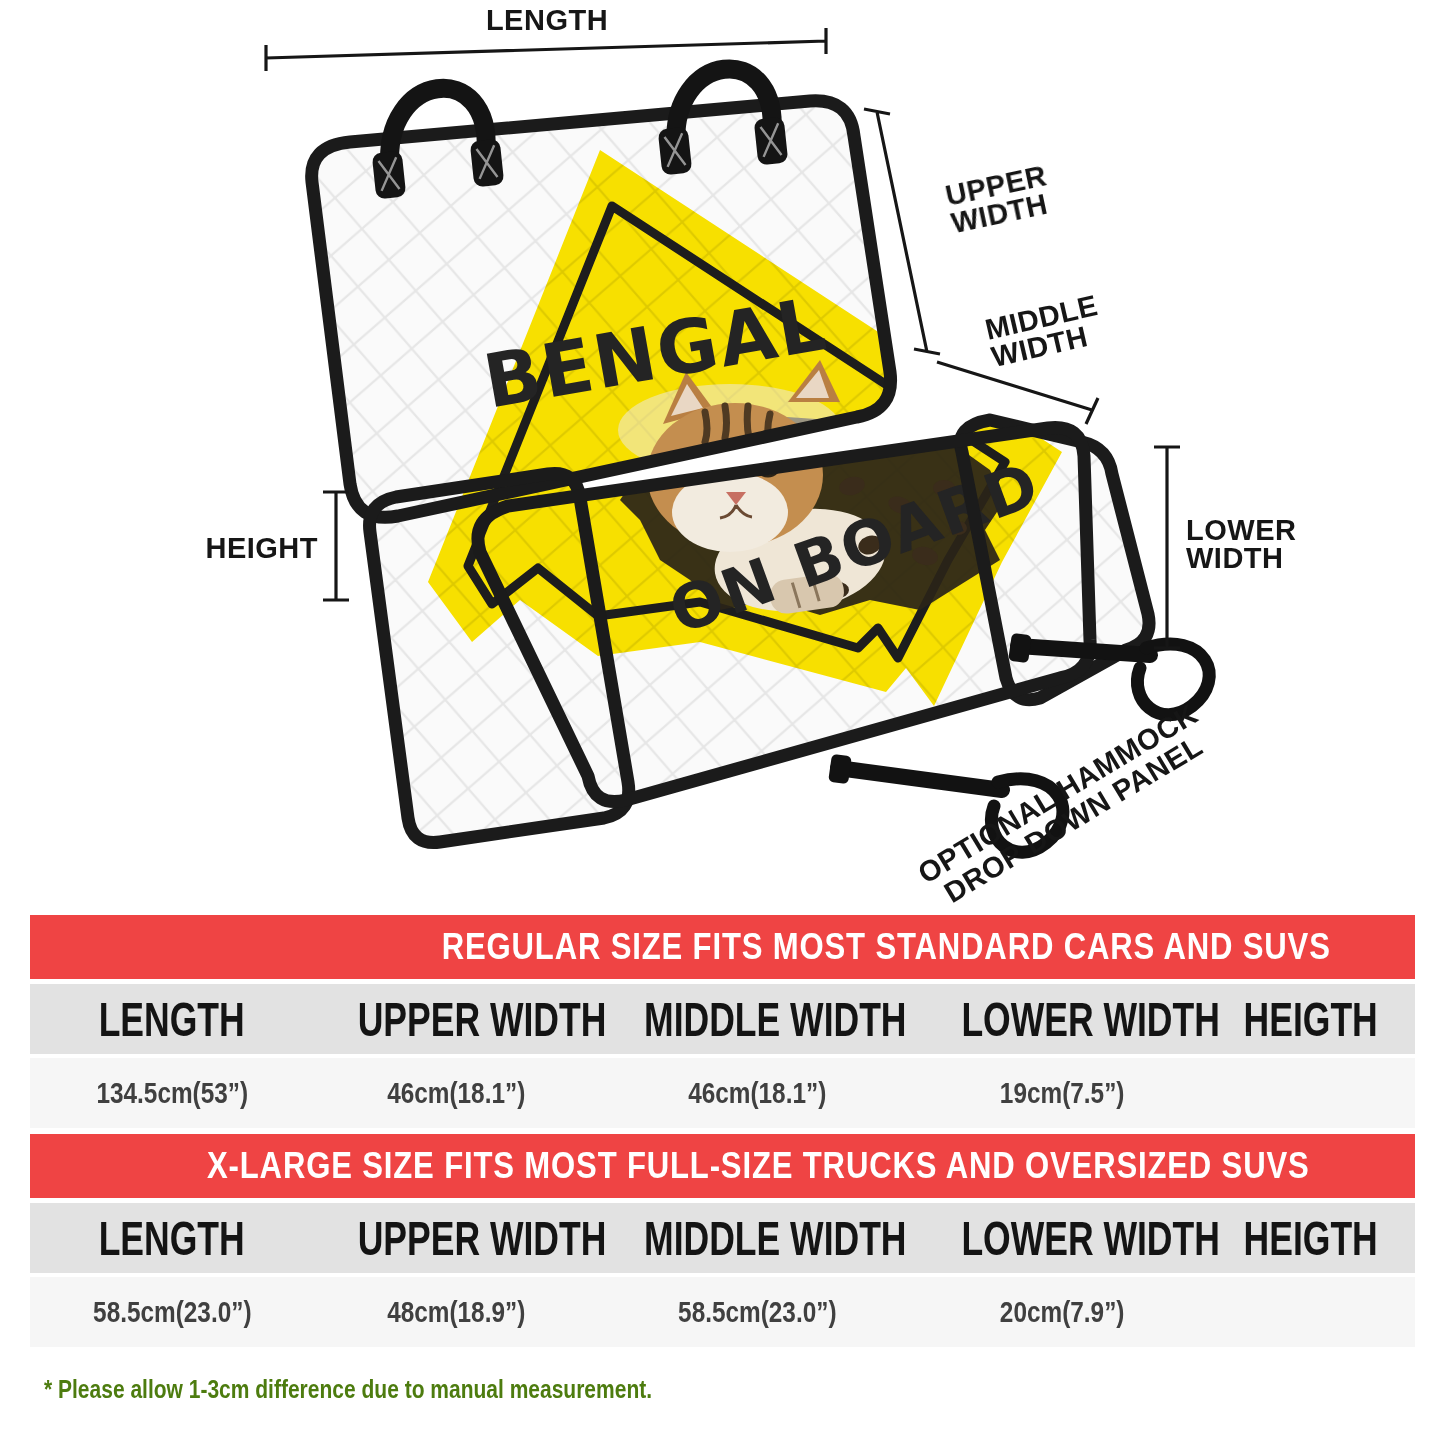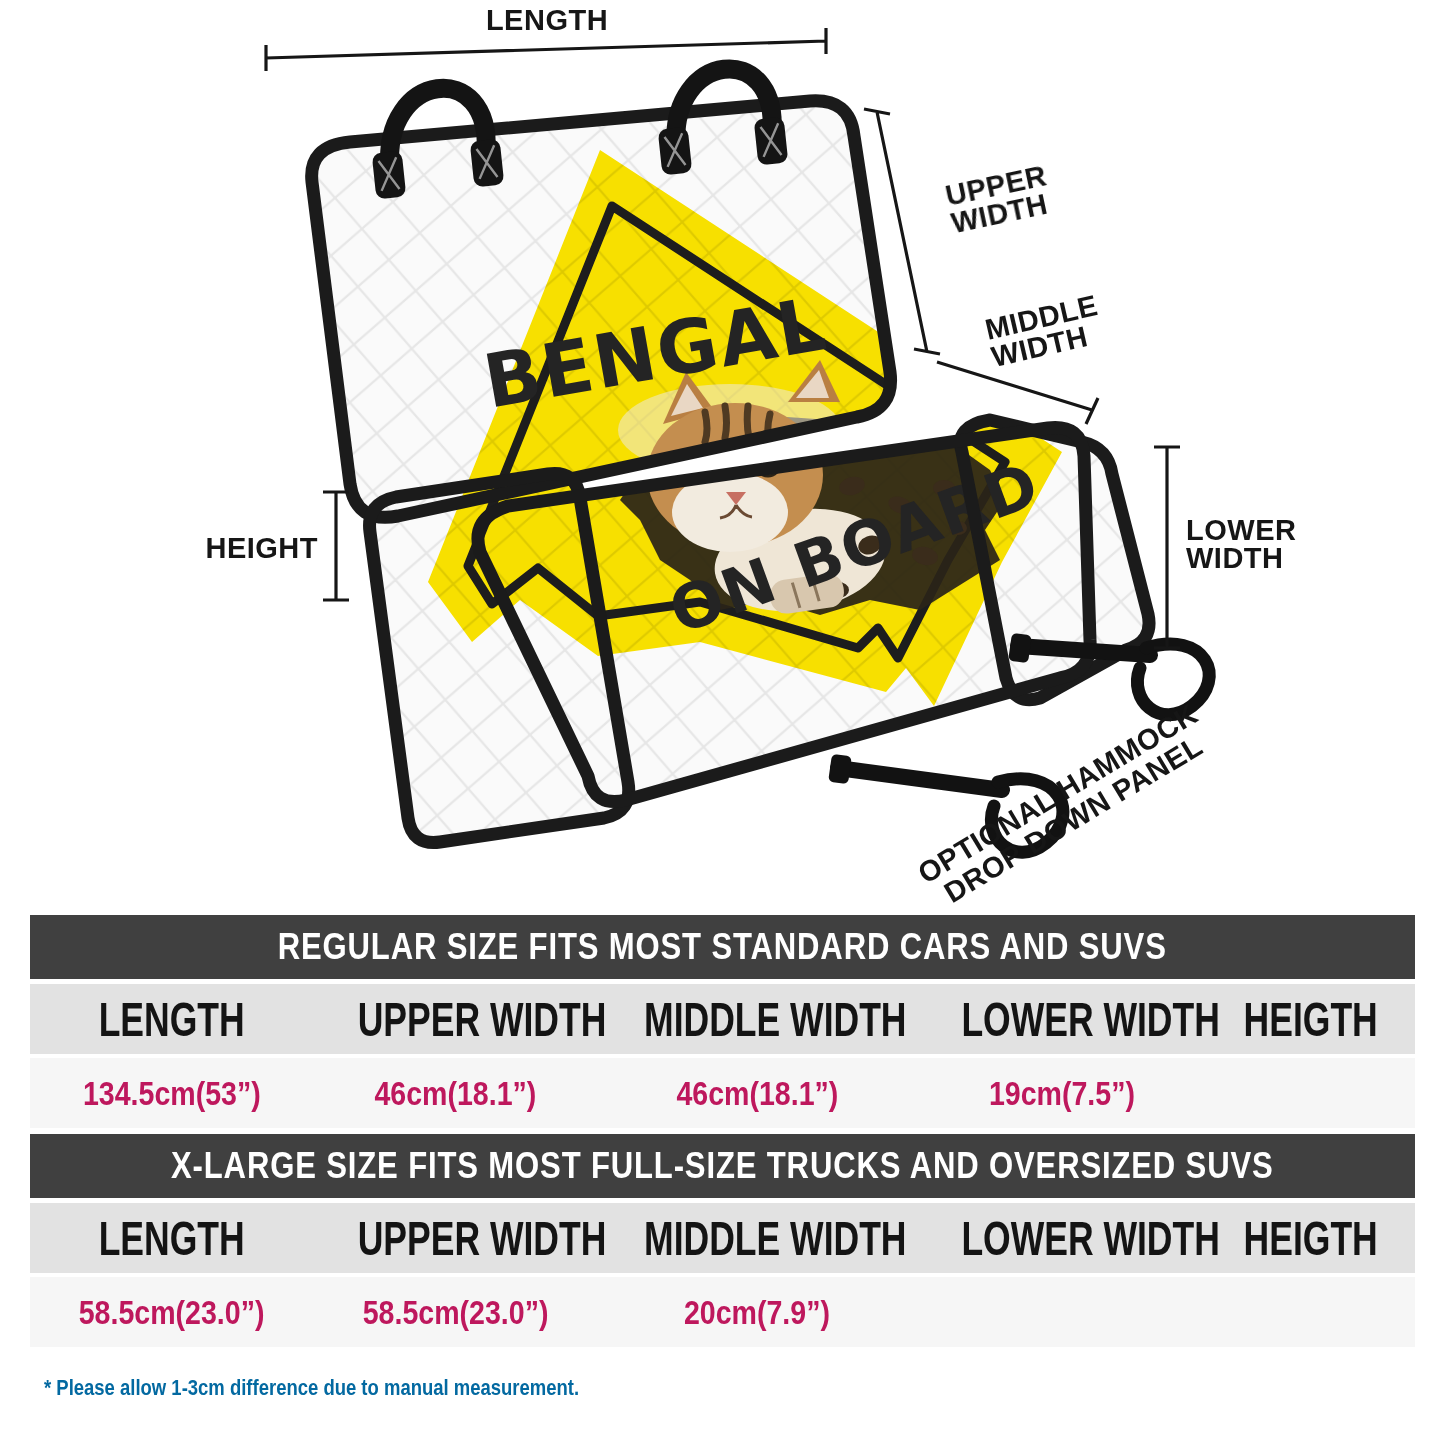--- a/index.html
+++ b/index.html
@@ -5,31 +5,31 @@
   html,body{margin:0;padding:0;background:#ffffff;}
   body{width:1445px;height:1445px;overflow:hidden;font-family:"Liberation Sans",sans-serif;}
   .diagram{position:relative;width:1445px;height:905px;}
   .diagram svg{display:block;}
   svg text{font-family:"Liberation Sans",sans-serif;}
   .meas-label{font-weight:bold;font-size:29px;fill:#161616;letter-spacing:.5px;}
   .print-text{font-family:"DejaVu Sans","Liberation Sans",sans-serif;font-weight:bold;fill:#242424;}
   .meas-line{stroke:#161616;stroke-width:3.2;fill:none;}
   
   .table-wrap{margin:0 30px;padding-top:10px;}
-  .band{height:64px;background:#404040;display:flex;align-items:center;justify-content:center;margin-bottom:5px;}
+  .band{height:64px;background:#ef4444;display:flex;align-items:center;justify-content:flex-end;margin-bottom:5px;}
   .band .t{color:#ffffff;font-weight:bold;font-size:37px;letter-spacing:1px;white-space:nowrap;}
   .grid-row{display:grid;grid-template-columns:20.5% 20.5% 23% 21% 15%;align-items:center;}
   .row-headers{height:70px;background:#e2e2e2;margin-bottom:4px;}
   .row-values{height:70px;background:#f6f6f6;margin-bottom:6px;}
   .cell{text-align:center;white-space:nowrap;}
   .row-headers .cell{font-weight:bold;font-size:48px;color:#141414;}
-  .row-values .cell{font-weight:bold;font-size:34px;color:#be185d;}
+  .row-values .cell{font-weight:bold;font-size:29px;color:#404040;}
   .cond{display:inline-block;transform:scaleX(.74);transform-origin:center;white-space:nowrap;}
   .cond85{display:inline-block;transform:scaleX(.84);transform-origin:center;white-space:nowrap;}
-  .footnote{margin-top:28px;margin-left:14px;font-weight:bold;font-size:22px;color:#0369a1;}
+  .footnote{margin-top:28px;margin-left:14px;font-weight:bold;font-size:25px;color:#4d7c0f;}
   .footnote .cond85{transform-origin:left center;}
 </style>
 </head>
 <body>
 
 <div class="diagram">
 <svg width="1445" height="905" viewBox="0 0 1445 905" xmlns="http://www.w3.org/2000/svg">
   <defs>
     <pattern id="quiltW" width="58" height="58" patternUnits="userSpaceOnUse" patternTransform="rotate(4)">
       <rect width="58" height="58" fill="#fafafa"></rect>
@@ -191,20 +191,21 @@
   </div>
   <div class="grid-row row-headers">
     <div class="cell"><span class="cond">LENGTH</span></div>
     <div class="cell"><span class="cond">UPPER WIDTH</span></div>
     <div class="cell"><span class="cond">MIDDLE WIDTH</span></div>
     <div class="cell"><span class="cond">LOWER WIDTH</span></div>
     <div class="cell"><span class="cond">HEIGTH</span></div>
   </div>
   <div class="grid-row row-values">
     <div class="cell"><span class="cond85">58.5cm(23.0”)</span></div>
+    <div class="cell"><span class="cond85">48cm(18.9”)</span></div>
     <div class="cell"><span class="cond85">58.5cm(23.0”)</span></div>
     <div class="cell"><span class="cond85">20cm(7.9”)</span></div>
   </div>
 
   <div class="footnote">
     <span class="cond85">* Please allow 1-3cm difference due to manual measurement.</span>
   </div>
 </div>
 
 </body></html>

